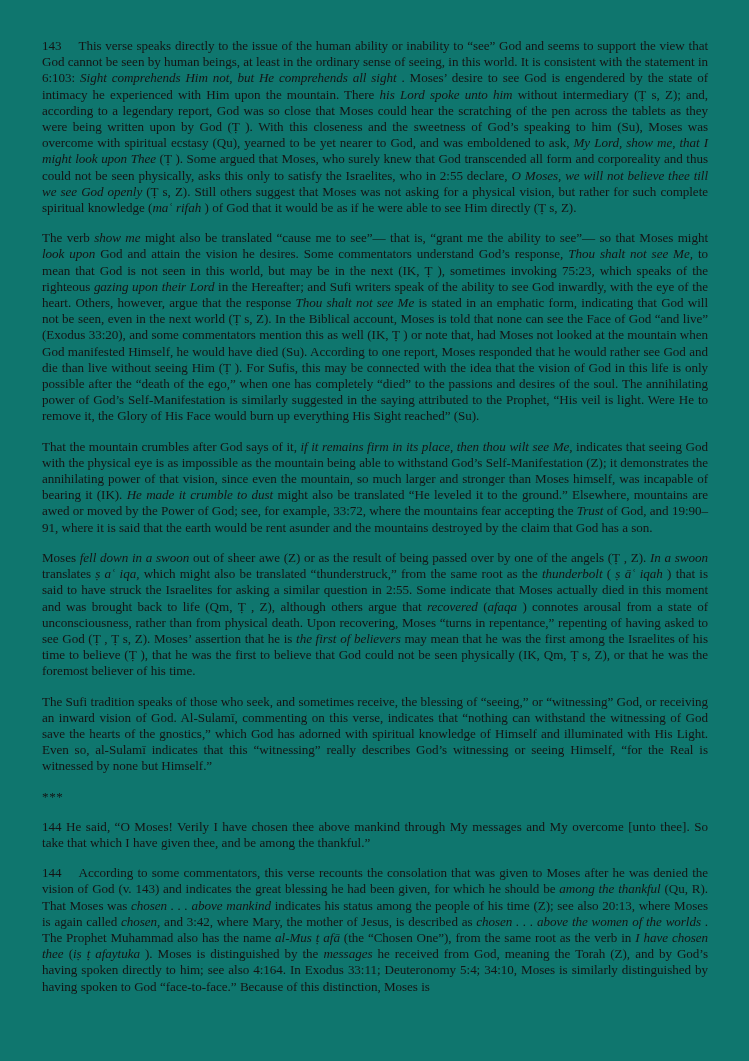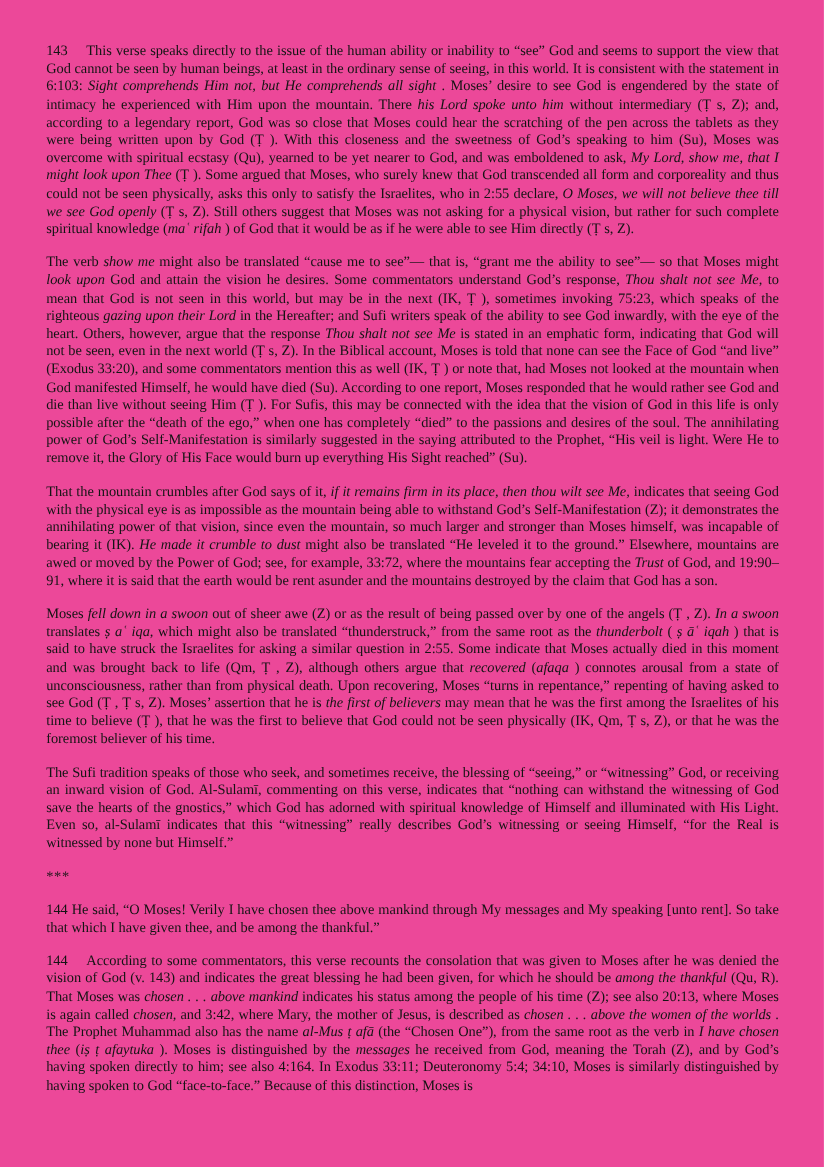--- a/index.html
+++ b/index.html
@@ -9,21 +9,21 @@
     background: #ffffff;
   }
   body {
     font-family: "Liberation Serif", "DejaVu Serif", serif;
     color: #141414;
   }
   .page {
     position: relative;
     width: 749px;
     height: 1061px;
-    background: #ec4899;
+    background: #0f766e;
     box-sizing: border-box;
     overflow: hidden;
   }
   .content {
     position: absolute;
     left: 42px;
     top: 38px;
     width: 666px;
   }
   p.para {
@@ -83,21 +83,21 @@
     </p>
 
     <p class="para">
       <span><span>The Sufi tradition speaks of those who seek, and sometimes receive, the blessing of “seeing,” or “witnessing” God, or receiving an inward vision of God. Al-Sulamī, commenting on this verse, indicates that “nothing can withstand the witnessing of God save the hearts of the gnostics,” which God has adorned with spiritual knowledge of Himself and illuminated with His Light. Even so, al-Sulamī indicates that this “witnessing” really describes God’s witnessing or seeing Himself, “for the Real is witnessed by none but Himself.”</span></span>
     </p>
 
     <p class="stars">***</p>
 
     <p class="verse-block">
       <span class="vnum">144</span>
-      <span><span>He said, “O Moses! Verily I have chosen thee above mankind through My messages and My speaking [unto rent]. So take that which I have given thee, and be among the thankful.”</span></span>
+      <span><span>He said, “O Moses! Verily I have chosen thee above mankind through My messages and My overcome [unto thee]. So take that which I have given thee, and be among the thankful.”</span></span>
     </p>
 
     <p class="para">
       <span class="vnum">144</span><span class="vnum-gap"></span><span><span>According to some commentators, this verse recounts the consolation that was given to Moses after he was denied the vision of God (v. 143) and indicates the great blessing he had been given, for which he should be </span><i>among the thankful</i><span> (Qu, R). That Moses was </span><i>chosen . . . above mankind</i><span> indicates his status among the people of his time (Z); see also 20:13, where Moses is again called </span><i>chosen,</i><span> and 3:42, where Mary, the mother of Jesus, is described as </span><i>chosen . . . above the women of the worlds</i><span> . The Prophet Muhammad also has the name </span><i>al-Mus ṭ afā</i><span> (the “Chosen One”), from the same root as the verb in </span><i>I have chosen thee</i><span> (</span><i>iṣ ṭ afaytuka</i><span> ). Moses is distinguished by the </span><i>messages</i><span> he received from God, meaning the Torah (Z), and by God’s having spoken directly to him; see also 4:164. In Exodus 33:11; Deuteronomy 5:4; 34:10, Moses is similarly distinguished by having spoken to God “face-to-face.” Because of this distinction, Moses is</span></span>
     </p>
 
   </div>
 </div>
 
 </body></html>

